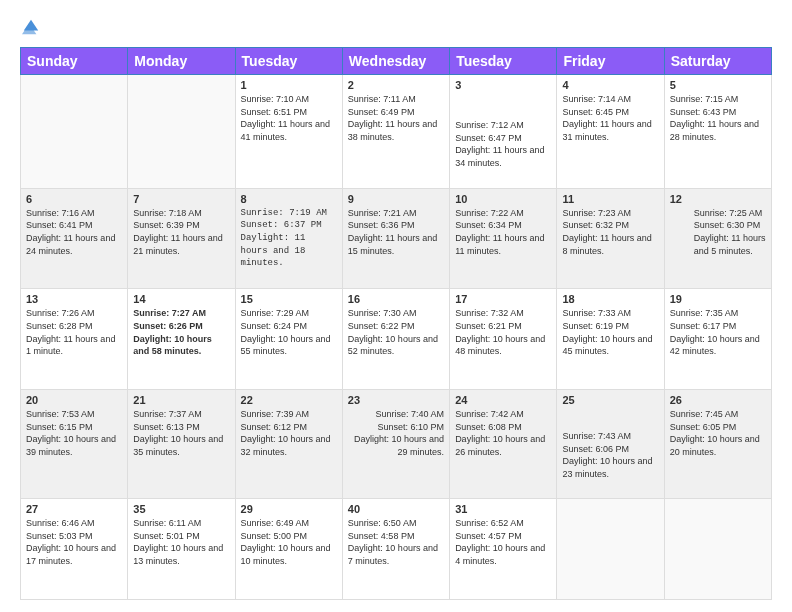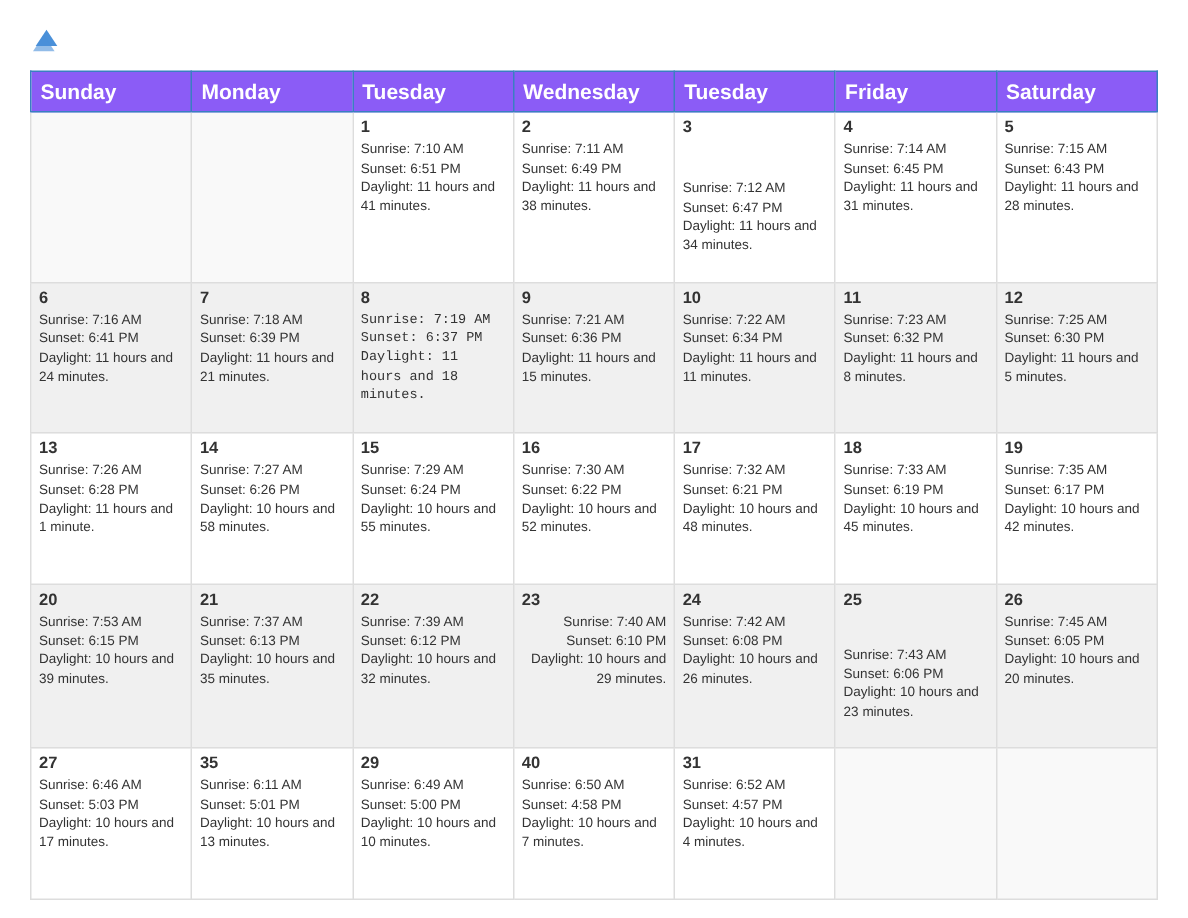--- a/index.html
+++ b/index.html
@@ -204,35 +204,35 @@
 Daylight: 11 hours and 11 minutes.</div>
           </td>
           <td class="shaded">
             <span class="day-num">11</span>
             <div class="day-info" style="white-space: pre-line;">Sunrise: 7:23 AM
 Sunset: 6:32 PM
 Daylight: 11 hours and 8 minutes.</div>
           </td>
           <td class="shaded">
             <span class="day-num">12</span>
-            <div class="day-info" style="white-space: pre-line;">Sunrise: 7:25 AM
+            <div class="day-info" style="white-space: pre-line; margin-left: 24px;">Sunrise: 7:25 AM
 Sunset: 6:30 PM
 Daylight: 11 hours and 5 minutes.</div>
           </td>
         </tr>
         <tr class="week-row">
           <td>
             <span class="day-num">13</span>
             <div class="day-info" style="white-space: pre-line;">Sunrise: 7:26 AM
 Sunset: 6:28 PM
 Daylight: 11 hours and 1 minute.</div>
           </td>
           <td>
             <span class="day-num">14</span>
-            <div class="day-info" style="white-space: pre-line;">Sunrise: 7:27 AM
+            <div class="day-info" style="white-space: pre-line; font-weight: bold;">Sunrise: 7:27 AM
 Sunset: 6:26 PM
 Daylight: 10 hours and 58 minutes.</div>
           </td>
           <td>
             <span class="day-num">15</span>
             <div class="day-info" style="white-space: pre-line;">Sunrise: 7:29 AM
 Sunset: 6:24 PM
 Daylight: 10 hours and 55 minutes.</div>
           </td>
           <td>

